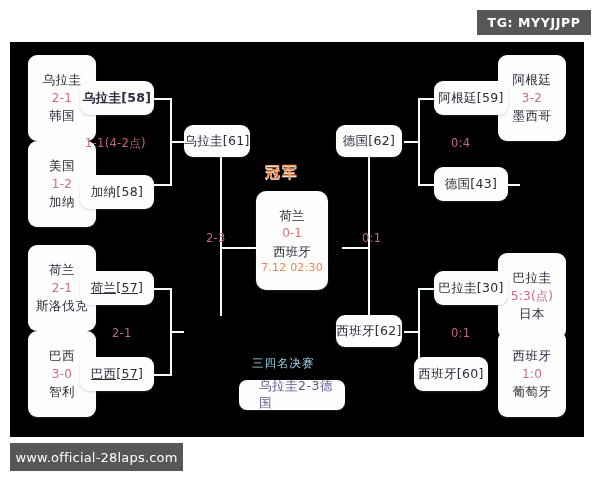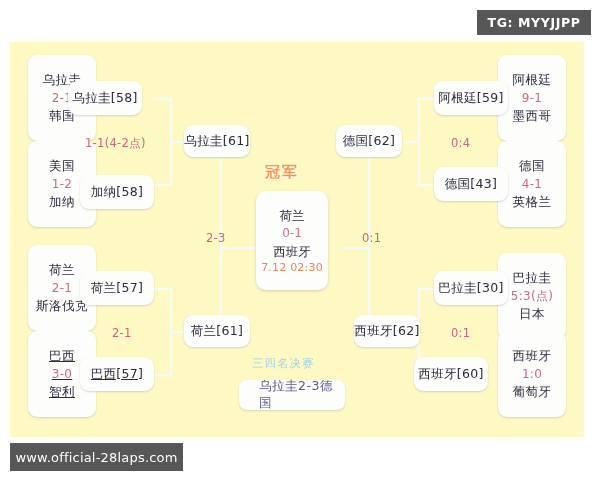--- a/index.html
+++ b/index.html
@@ -9,21 +9,21 @@
     font-family: "DejaVu Sans", "Liberation Sans", sans-serif;
     overflow: hidden;
   }
   #root { position: relative; width: 600px; height: 480px; }
 
   
   .panel {
     position: absolute;
     left: 10px; top: 42px;
     width: 574px; height: 395px;
-    background: #fef9c3;
+    background: #000000;
   }
 
   
   .card {
     position: absolute;
     background: #fdfdfb;
     border-radius: 9px;
     box-shadow: 0 1px 2px rgba(90,120,140,.28);
     display: flex;
     flex-direction: column;
@@ -190,48 +190,42 @@
     <div class="card box16" style="left:18px; top:99px;">
       <div class="team">美国</div>
       <div class="score">1-2</div>
       <div class="team">加纳</div>
     </div>
     <div class="card box16" style="left:18px; top:203px;">
       <div class="team">荷兰</div>
       <div class="score">2-1</div>
       <div class="team">斯洛伐克</div>
     </div>
-    <div class="card box16" style="left:18px; top:289px;text-decoration:underline;">
+    <div class="card box16" style="left:18px; top:289px;">
       <div class="team">巴西</div>
       <div class="score">3-0</div>
       <div class="team">智利</div>
     </div>
 
-    <div class="pill qf" style="left:58px; top:39px;">乌拉圭[58]</div>
+    <div class="pill qf" style="left:70px; top:39px;font-weight:bold;">乌拉圭[58]</div>
     <div class="pill qf" style="left:70px; top:125px;margin-top:8px;">加纳[58]</div>
-    <div class="pill qf" style="left:70px; top:229px;">荷兰[57]</div>
+    <div class="pill qf" style="left:70px; top:229px;text-decoration:underline;">荷兰[57]</div>
     <div class="pill qf" style="left:70px; top:315px;text-decoration:underline;">巴西[57]</div>
 
     <div class="midscore" style="left:75px;  top:94px;">1-1(4-2点)</div>
     <div class="midscore" style="left:102px; top:284px;">2-1</div>
 
     <div class="pill sf" style="left:174px; top:83px;">乌拉圭[61]</div>
-    <div class="pill sf" style="left:174px; top:273px;">荷兰[61]</div>
 
     <div class="midscore" style="left:196px; top:189px;">2-3</div>
 
     <div class="card box16" style="left:488px; top:13px;">
       <div class="team">阿根廷</div>
-      <div class="score">9-1</div>
+      <div class="score">3-2</div>
       <div class="team">墨西哥</div>
-    </div>
-    <div class="card box16" style="left:488px; top:99px;">
-      <div class="team">德国</div>
-      <div class="score">4-1</div>
-      <div class="team">英格兰</div>
     </div>
     <div class="card box16" style="left:488px; top:203px;margin-top:8px;">
       <div class="team">巴拉圭</div>
       <div class="score">5:3(点)</div>
       <div class="team">日本</div>
     </div>
     <div class="card box16" style="left:488px; top:289px;">
       <div class="team">西班牙</div>
       <div class="score">1:0</div>
       <div class="team">葡萄牙</div>
@@ -239,21 +233,21 @@
 
     <div class="pill qf" style="left:424px; top:39px;">阿根廷[59]</div>
     <div class="pill qf" style="left:424px; top:125px;">德国[43]</div>
     <div class="pill qf" style="left:424px; top:229px;">巴拉圭[30]</div>
     <div class="pill qf" style="left:404px; top:315px;text-align:center;">西班牙[60]</div>
 
     <div class="midscore" style="left:441px; top:94px;">0:4</div>
     <div class="midscore" style="left:441px; top:284px;">0:1</div>
 
     <div class="pill sf" style="left:326px; top:83px;">德国[62]</div>
-    <div class="pill sf" style="left:344px; top:273px;">西班牙[62]</div>
+    <div class="pill sf" style="left:326px; top:273px;">西班牙[62]</div>
 
     <div class="midscore" style="left:352px; top:189px;">0:1</div>
 
   </div>
 
   <div class="champ-label">冠军</div>
 
   <div class="final">
     <div class="team">荷兰</div>
     <div class="score">0-1</div>

